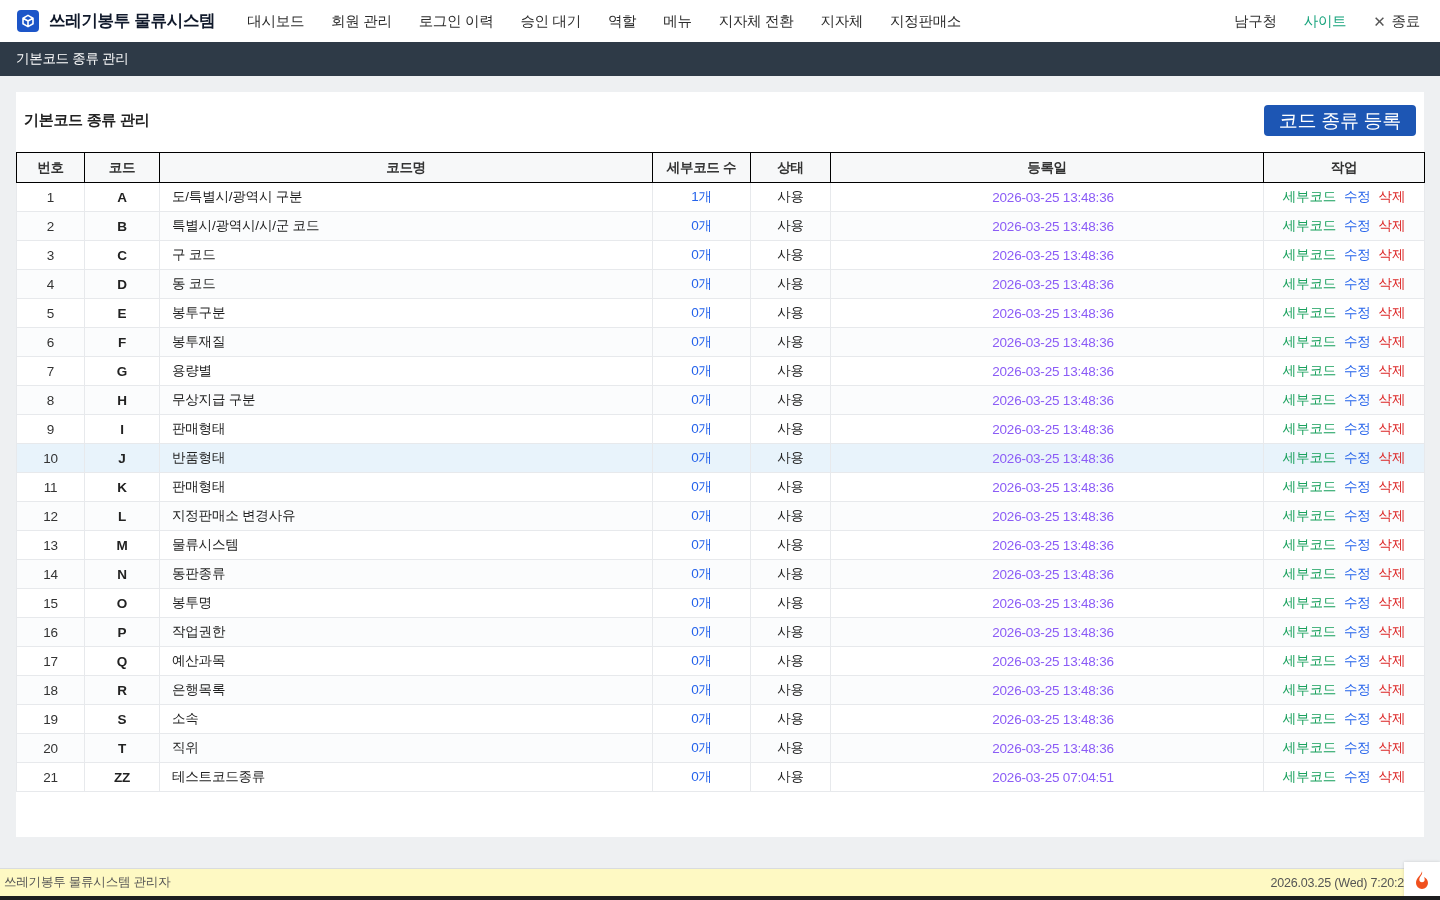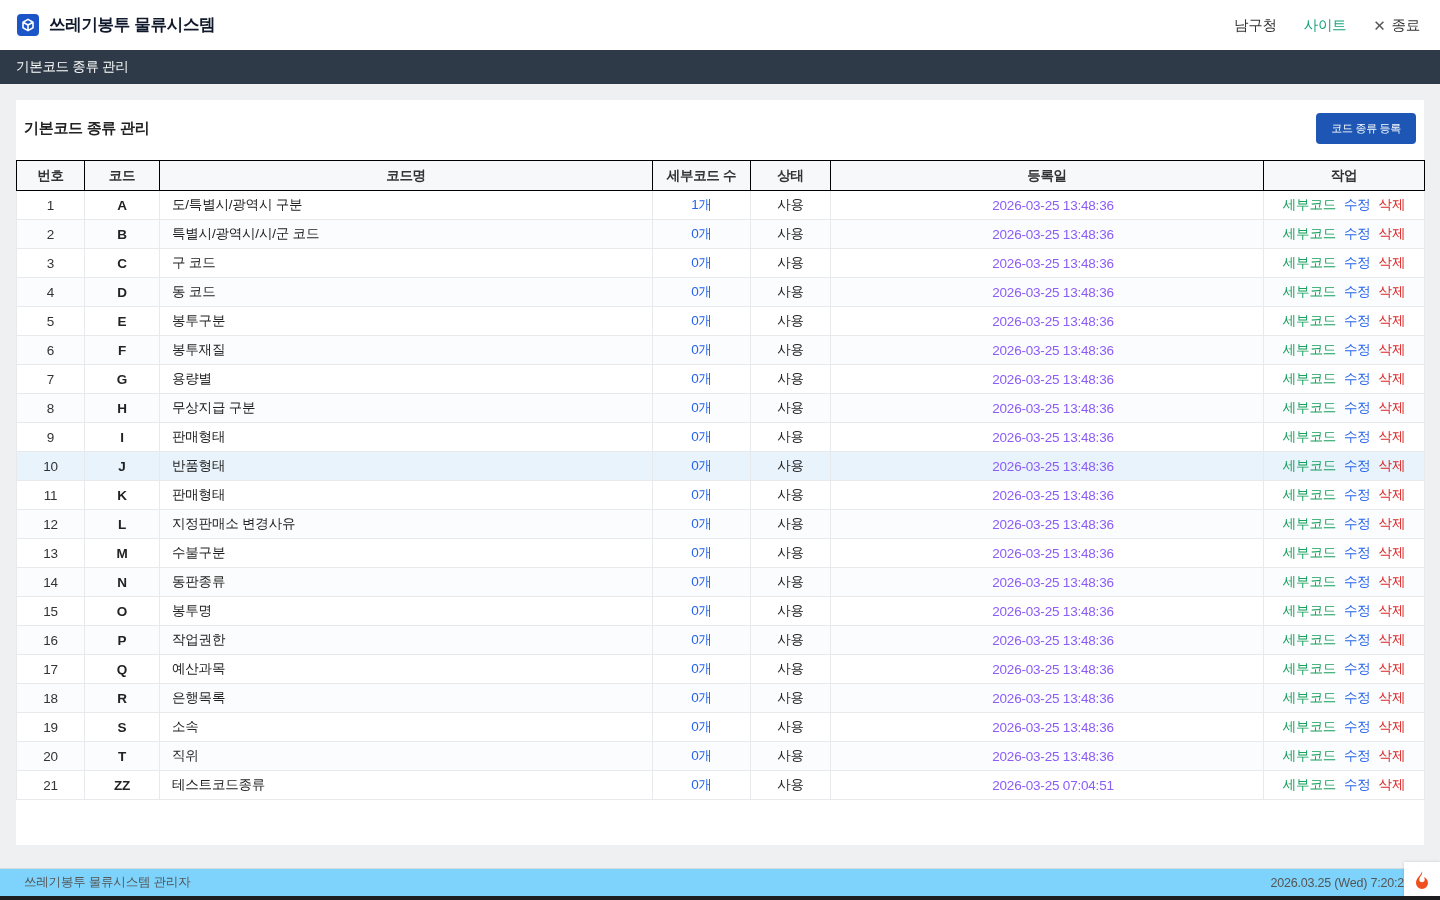--- a/index.html
+++ b/index.html
@@ -7,21 +7,21 @@
   body {
     font-family: "Liberation Sans", "DejaVu Sans", sans-serif;
     background: #eef0f2;
     position: relative;
     overflow: hidden;
     color: #222;
   }
 
   
   .topbar {
-    height: 50px; background: #fff;
+    height: 42px; background: #fff;
     display: flex; align-items: center;
     padding: 0 20px 0 16px;
   }
   .brand { display: flex; align-items: center; gap: 9px; }
   .brand-title { font-size: 16.5px; font-weight: bold; color: #10192b; letter-spacing: -0.3px; }
   .main-nav { display: flex; gap: 27px; margin-left: 32px; }
   .nav-item { font-size: 14.5px; color: #2b2b2b; cursor: pointer; text-decoration: none; letter-spacing: -0.3px; }
   .topbar-right { margin-left: auto; display: flex; align-items: center; gap: 27px; font-size: 14.5px; letter-spacing: -0.3px; }
   .org-name { color: #333; }
   .site-link { color: var(--site_link, #16a37c); text-decoration: none; cursor: pointer; }
@@ -37,21 +37,21 @@
 
   
   .content { margin: 16px; background: #fff; padding-bottom: 36px; min-height: 745px; }
   .card-header {
     display: flex; justify-content: space-between; align-items: center;
     padding: 13px 8px 16px 8px;
   }
   .card-title { font-size: 15px; font-weight: bold; color: #222; letter-spacing: -0.3px; }
   .register-btn {
     background: var(--accent, #1d56b4); color: #fff; border: none;
-    height: 31px; padding: 0 15px; font-size: 11px;
+    height: 31px; padding: 0 15px; font-size: 19px;
     border-radius: 4px; cursor: pointer; letter-spacing: -0.3px;
     font-family: inherit;
   }
 
   
   table { width: 100%; border-collapse: collapse; table-layout: fixed; }
   thead th {
     background: #f7f8f9; height: 30px;
     font-size: 13.5px; font-weight: bold; color: #333;
     border: 1px solid #000000; text-align: center; letter-spacing: -0.3px;
@@ -71,23 +71,23 @@
   .c-date { text-align: center; padding-left: 12px; color: #8b5cf6; }
   .c-actions { text-align: center; white-space: nowrap; }
   .c-actions a { text-decoration: none; cursor: pointer; margin: 0 4px; }
   .a-detail { color: var(--link_green, #18a05c); }
   .a-edit   { color: var(--link_blue, #2563eb); }
   .a-delete { color: var(--link_red, #dc2626); }
 
   
   .footer {
     position: absolute; left: 0; right: 0; bottom: 4px; height: 28px;
-    background: #7dd3fc; border-top: 1px solid #d9dcdf;
+    background: #fef9c3; border-top: 1px solid #d9dcdf;
     display: flex; align-items: center; justify-content: space-between;
-    padding: 0 36px 0 24px; font-size: 12.5px; color: #555; letter-spacing: -0.2px;
+    padding: 0 36px 0 4px; font-size: 12.5px; color: #555; letter-spacing: -0.2px;
   }
   .bottom-strip { position: absolute; left: 0; bottom: 0; width: 100%; height: 4px; background: #1d1e20; }
   .flame-badge {
     position: absolute; right: 0; bottom: 2px; width: 36px; height: 36px;
     background: #fff; display: flex; align-items: center; justify-content: center;
     cursor: pointer; box-shadow: 0 0 3px rgba(0,0,0,0.15);
   }
 </style>
 </head>
 <body>
@@ -95,20 +95,31 @@
 <div class="topbar">
   <div class="brand">
     <span style="display:flex;">
       <svg width="24" height="24" viewBox="0 0 24 24">
         <rect x="1" y="1" width="22" height="22" rx="4" fill="#1c55c8"></rect>
         <path d="M7 9.2 L12 6.4 L17 9.2 L17 14.8 L12 17.6 L7 14.8 Z M7 9.2 L12 12 L17 9.2 M12 12 L12 17.6" fill="none" stroke="#ffffff" stroke-width="1.6" stroke-linejoin="round"></path>
       </svg>
     </span>
     <span class="brand-title">쓰레기봉투 물류시스템</span>
   </div>
+  <nav class="main-nav">
+      <a class="nav-item">대시보드</a>
+      <a class="nav-item">회원 관리</a>
+      <a class="nav-item">로그인 이력</a>
+      <a class="nav-item">승인 대기</a>
+      <a class="nav-item">역할</a>
+      <a class="nav-item">메뉴</a>
+      <a class="nav-item">지자체 전환</a>
+      <a class="nav-item">지자체</a>
+      <a class="nav-item">지정판매소</a>
+    </nav>
   <div class="topbar-right">
     <span class="org-name">남구청</span>
     <a class="site-link">사이트</a>
     <a class="exit-link">
       <span class="exit-x">✕</span>
       <span>종료</span>
     </a>
   </div>
 </div>
 
@@ -248,21 +259,21 @@
           <td class="c-code">L</td>
           <td class="c-name">지정판매소 변경사유</td>
           <td class="c-count"><a>0개</a></td>
           <td class="c-status">사용</td>
           <td class="c-date">2026-03-25 13:48:36</td>
           <td class="c-actions"><a class="a-detail">세부코드</a><a class="a-edit">수정</a><a class="a-delete">삭제</a></td>
         </tr>
         <tr>
           <td class="c-no">13</td>
           <td class="c-code">M</td>
-          <td class="c-name">수불구분</td>
+          <td class="c-name">물류시스템</td>
           <td class="c-count"><a>0개</a></td>
           <td class="c-status">사용</td>
           <td class="c-date">2026-03-25 13:48:36</td>
           <td class="c-actions"><a class="a-detail">세부코드</a><a class="a-edit">수정</a><a class="a-delete">삭제</a></td>
         </tr>
         <tr>
           <td class="c-no">14</td>
           <td class="c-code">N</td>
           <td class="c-name">동판종류</td>
           <td class="c-count"><a>0개</a></td>

